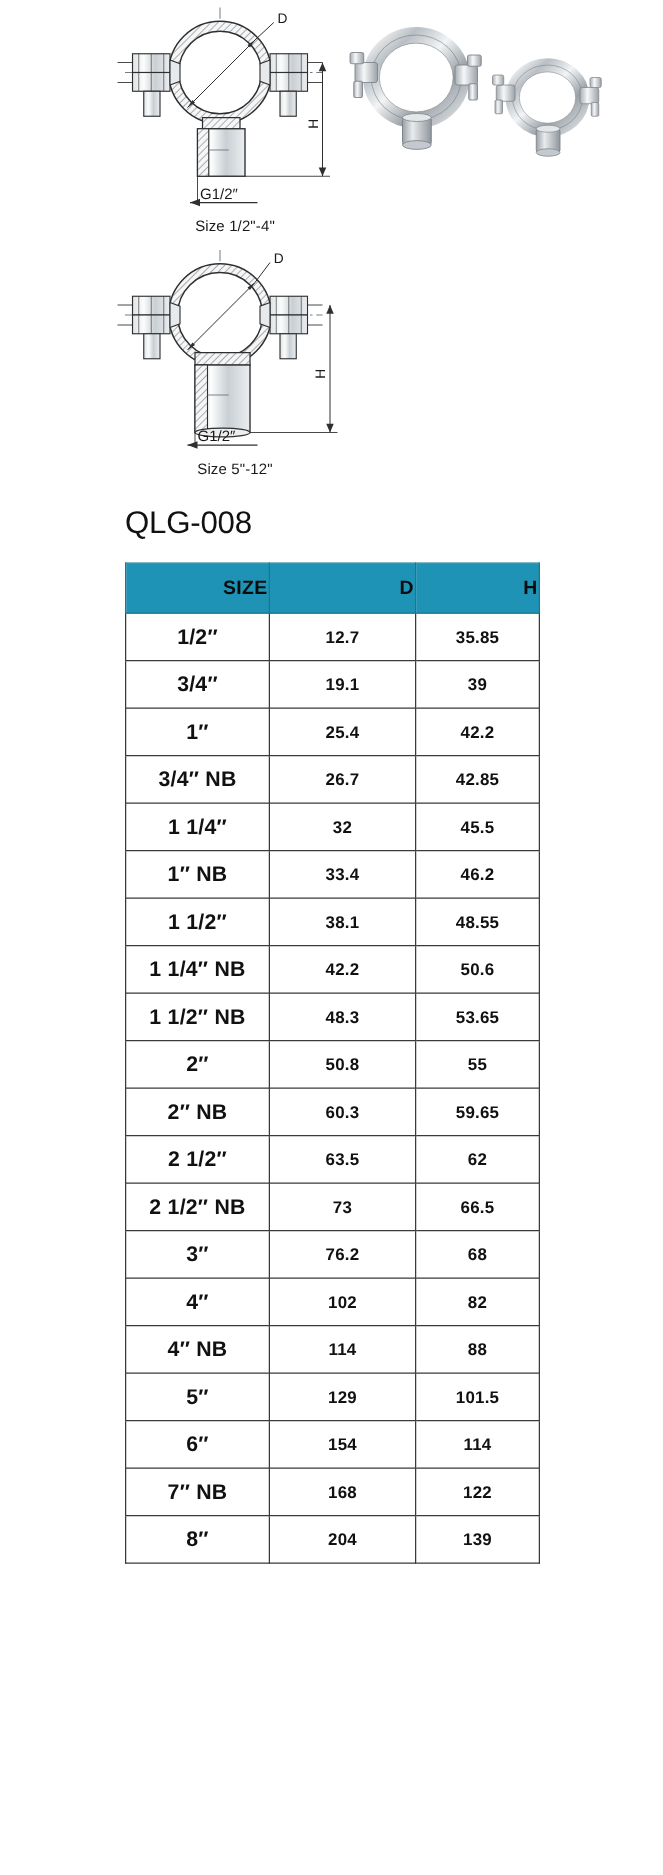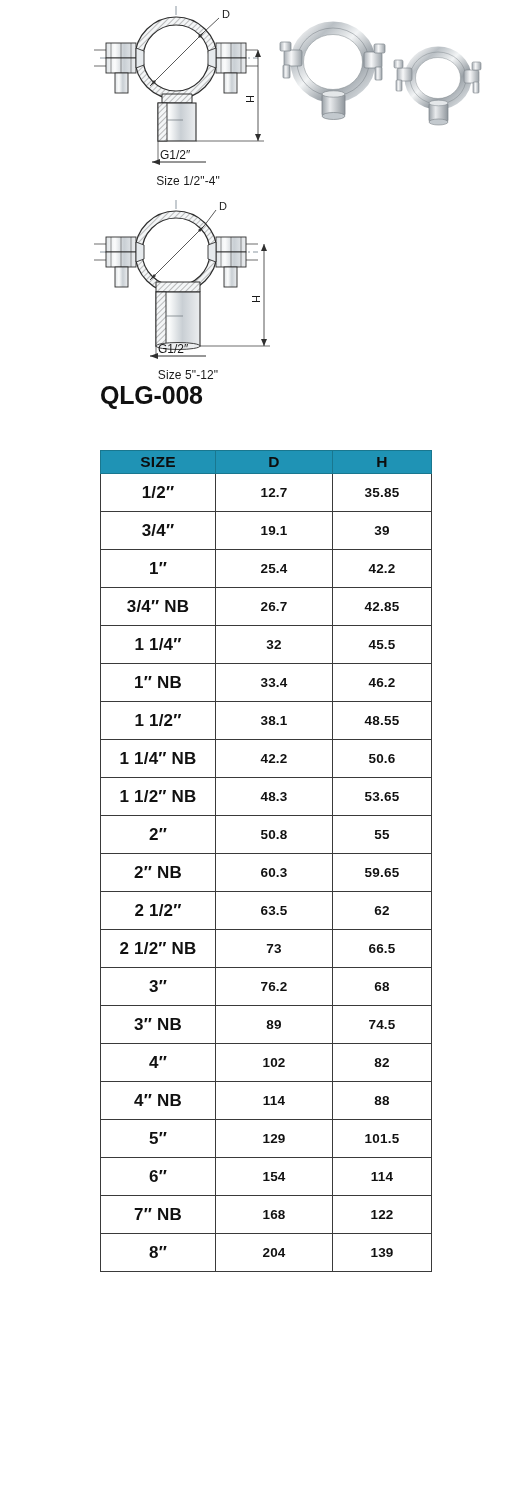--- a/index.html
+++ b/index.html
@@ -37,23 +37,23 @@
   .dwg1 .dwg-caption { top: 172px; }
   .dwg2 .dwg-caption { top: 172px; }
 
   
   .photo-a { left: 278px; top: 18px;  width: 110px; height: 112px; }
   .photo-b { left: 392px; top: 40px;  width: 92px;  height: 92px;  }
 
   
   .title {
     position: absolute;
-    left: 100px; top: 383px;
+    left: 100px; top: 406px;
     font-size: 25px;
-    font-weight: bold;
+    font-weight: normal;
     letter-spacing: -0.2px;
     color: #111;
     line-height: 1;
   }
 
   
   .spec-table-wrap {
     position: absolute;
     left: 100px; top: 450px;
     width: 331px;
@@ -70,24 +70,25 @@
   table.spec th, table.spec td {
     border: 1px solid #3a3a3a;
     text-align: center;
     vertical-align: middle;
     font-weight: bold;
     color: #111;
   }
   table.spec thead th {
     background: #1f93b5;
     color: #0d0d0d;
-    height: 23px;
+    height: 40px;
     font-size: 15.5px;
     letter-spacing: .3px;
     border-color: #19778f;
+    text-align: right;
   }
   table.spec tbody td {
     height: 38px;
     font-size: 13.5px;
     background: #ffffff;
     letter-spacing: .2px;
   }
   table.spec tbody td.size-cell { font-size: 17px; }
 </style>
 </head>
@@ -402,25 +403,20 @@
             <td class="size-cell">2  1/2″  NB</td>
             <td class="d-cell">73</td>
             <td class="h-cell">66.5</td>
           </tr>
           <tr>
             <td class="size-cell">3″</td>
             <td class="d-cell">76.2</td>
             <td class="h-cell">68</td>
           </tr>
           <tr>
-            <td class="size-cell">3″  NB</td>
-            <td class="d-cell">89</td>
-            <td class="h-cell">74.5</td>
-          </tr>
-          <tr>
             <td class="size-cell">4″</td>
             <td class="d-cell">102</td>
             <td class="h-cell">82</td>
           </tr>
           <tr>
             <td class="size-cell">4″  NB</td>
             <td class="d-cell">114</td>
             <td class="h-cell">88</td>
           </tr>
           <tr>

